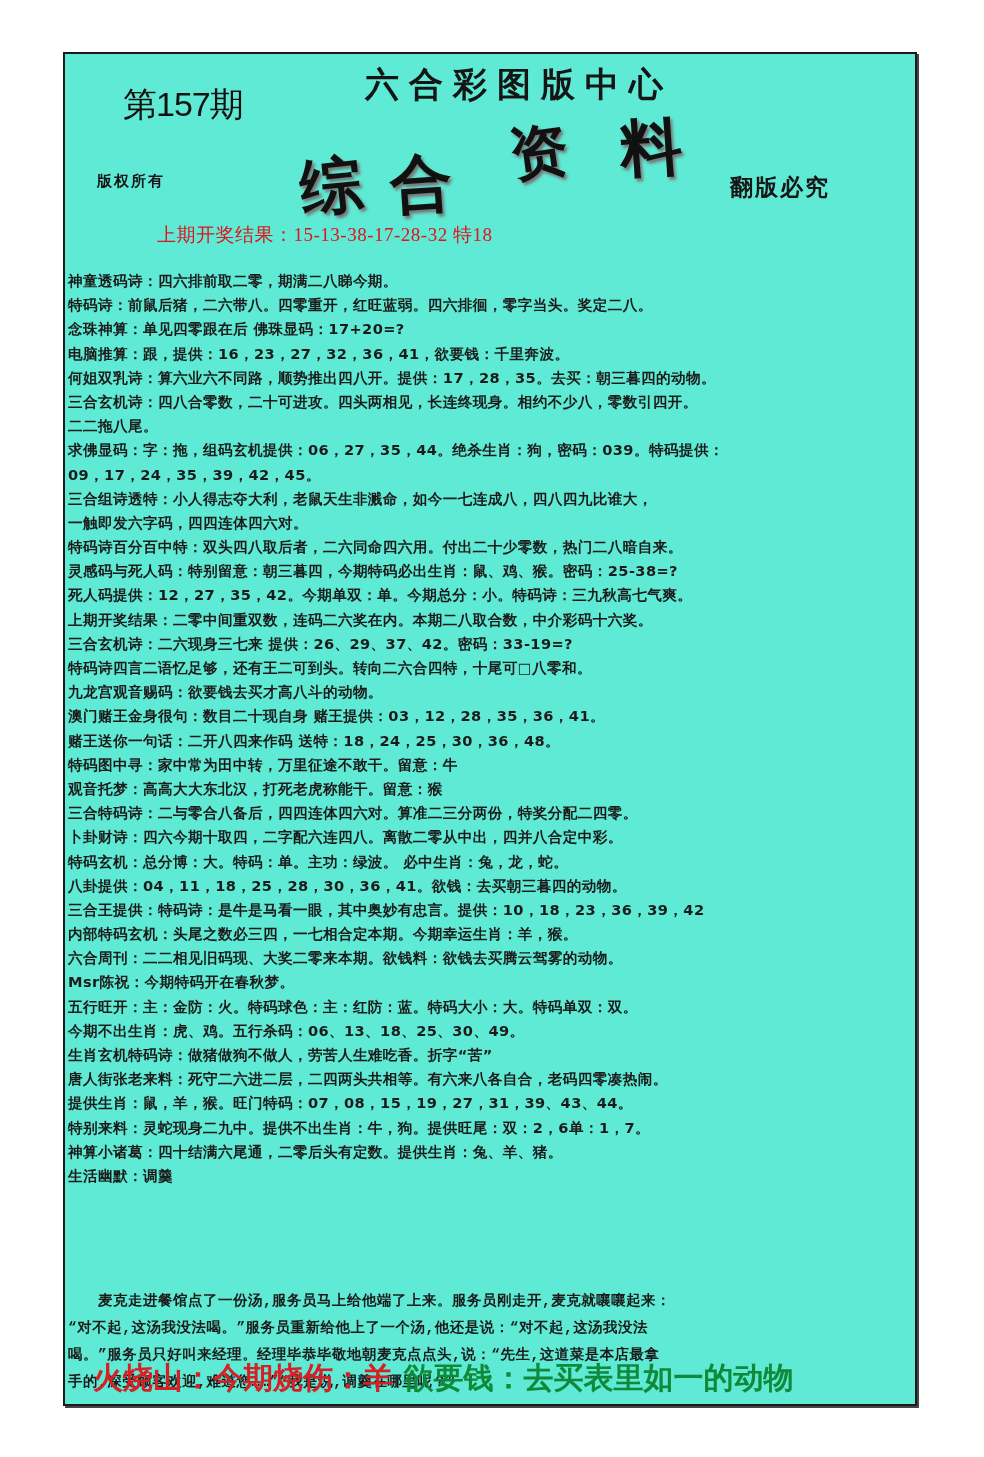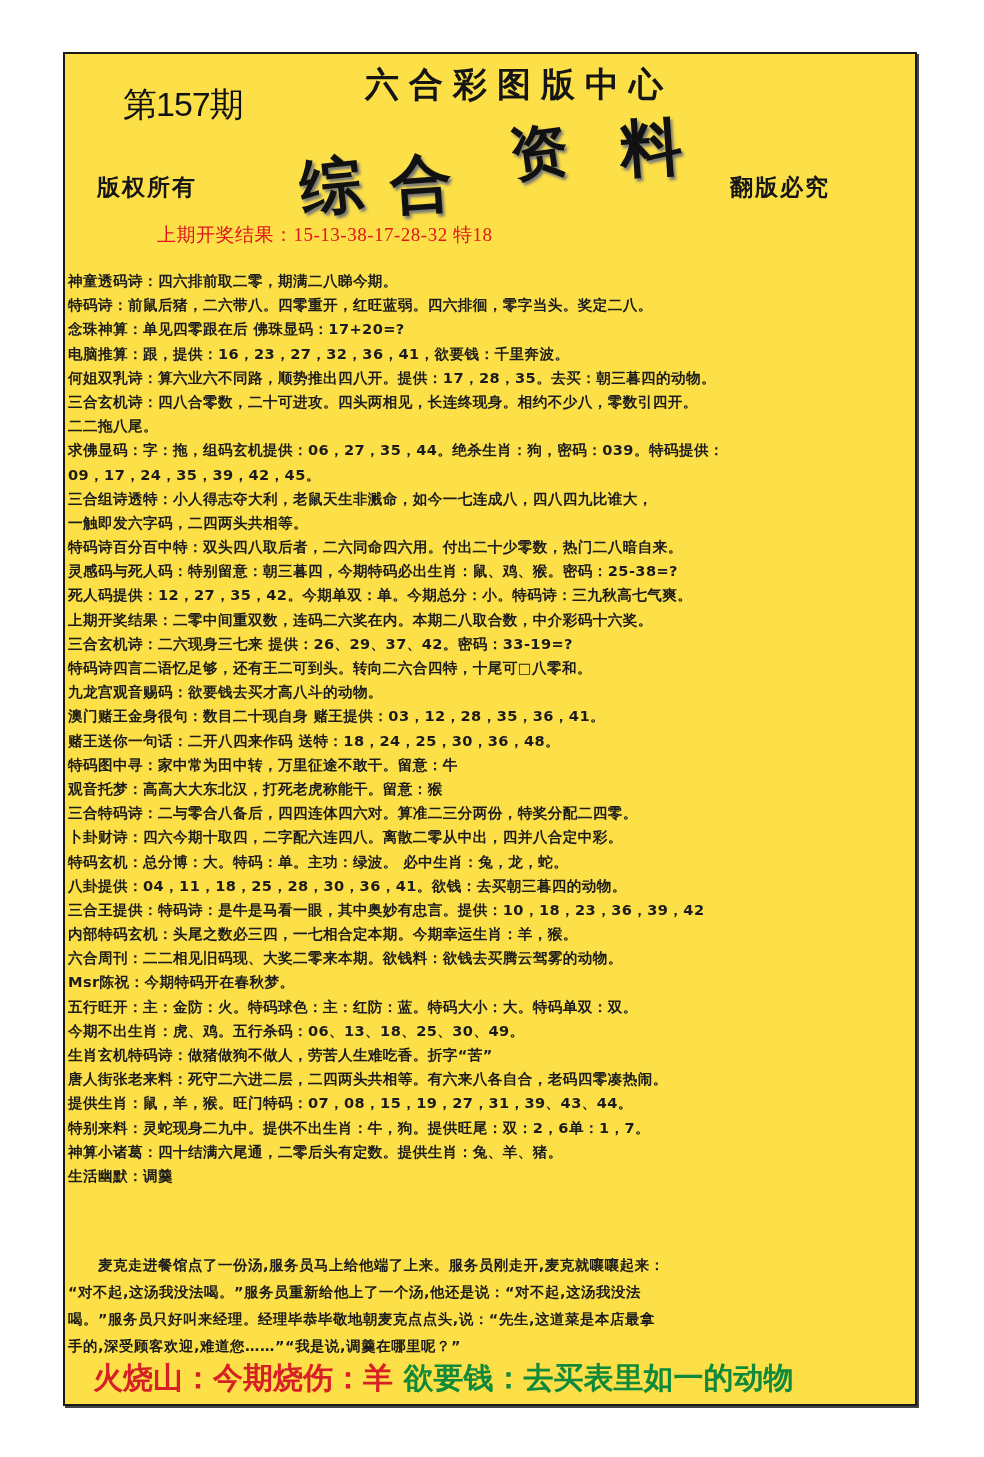--- a/index.html
+++ b/index.html
@@ -16,21 +16,21 @@
       color: #111;
     }
     .frame {
       position: absolute;
       left: 63px;
       top: 52px;
       width: 850px;
       height: 1350px;
       border: 2px solid #1a1a1a;
       box-shadow: 2px 2px 0 #444;
-      background: #fde047;
+      background: #5eead4;
     }
     .issue {
       position: absolute;
       left: 58px;
       top: 28px;
       font-family: "Liberation Sans", sans-serif;
       font-size: 34px;
       letter-spacing: -1px;
       color: #111;
     }
@@ -52,21 +52,21 @@
       text-shadow: 2px 3px 3px #777;
     }
     .bw-0 { left: 235px; top: 90px; font-size: 62px; transform: rotate(-6deg); }
     .bw-1 { left: 325px; top: 88px; font-size: 62px; transform: rotate(-4deg); }
     .bw-2 { left: 445px; top: 60px; font-size: 58px; transform: rotate(-8deg); }
     .bw-3 { left: 555px; top: 52px; font-size: 62px; transform: rotate(-4deg); }
     .left-mark {
       position: absolute;
       left: 32px;
       top: 118px;
-      font-size: 23px;
+      font-size: 15px;
       font-weight: bold;
       letter-spacing: 2px;
       color: #161616;
     }
     .right-mark {
       position: absolute;
       left: 665px;
       top: 118px;
       font-size: 23px;
       font-weight: bold;
@@ -93,22 +93,23 @@
       line-height: 24.2px;
       font-size: 14.6px;
       font-weight: bold;
       white-space: nowrap;
       color: #1b1b1b;
       letter-spacing: 0.4px;
     }
     .story {
       position: absolute;
       left: 3px;
-      top: 1198px;
+      top: 1234px;
       width: 840px;
+      font-family: Liberation Mono, monospace;
     }
     .story .sline {
       height: 27px;
       line-height: 27px;
       font-size: 14.4px;
       font-weight: bold;
       white-space: nowrap;
       color: #1b1b1b;
       letter-spacing: 0.6px;
     }
@@ -142,21 +143,21 @@
     <div class="line">神童透码诗：四六排前取二零，期满二八睇今期。</div>
     <div class="line">特码诗：前鼠后猪，二六带八。四零重开，红旺蓝弱。四六排徊，零字当头。奖定二八。</div>
     <div class="line">念珠神算：单见四零跟在后 佛珠显码：17+20=?</div>
     <div class="line">电脑推算：跟，提供：16，23，27，32，36，41，欲要钱：千里奔波。</div>
     <div class="line">何姐双乳诗：算六业六不同路，顺势推出四八开。提供：17，28，35。去买：朝三暮四的动物。</div>
     <div class="line">三合玄机诗：四八合零数，二十可进攻。四头两相见，长连终现身。相约不少八，零数引四开。</div>
     <div class="line">二二拖八尾。</div>
     <div class="line">求佛显码：字：拖，组码玄机提供：06，27，35，44。绝杀生肖：狗，密码：039。特码提供：</div>
     <div class="line">09，17，24，35，39，42，45。</div>
     <div class="line">三合组诗透特：小人得志夺大利，老鼠天生非溅命，如今一七连成八，四八四九比谁大，</div>
-    <div class="line">一触即发六字码，二四两头共相等。</div>
+    <div class="line">一触即发六字码，四四连体四六对。</div>
     <div class="line">特码诗百分百中特：双头四八取后者，二六同命四六用。付出二十少零数，热门二八暗自来。</div>
     <div class="line">灵感码与死人码：特别留意：朝三暮四，今期特码必出生肖：鼠、鸡、猴。密码：25-38=?</div>
     <div class="line">死人码提供：12，27，35，42。今期单双：单。今期总分：小。特码诗：三九秋高七气爽。</div>
     <div class="line">上期开奖结果：二零中间重双数，连码二六奖在内。本期二八取合数，中介彩码十六奖。</div>
     <div class="line">三合玄机诗：二六现身三七来 提供：26、29、37、42。密码：33-19=?</div>
     <div class="line">特码诗四言二语忆足够，还有王二可到头。转向二六合四特，十尾可□八零和。</div>
     <div class="line">九龙宫观音赐码：欲要钱去买才高八斗的动物。</div>
     <div class="line">澳门赌王金身很句：数目二十现自身 赌王提供：03，12，28，35，36，41。</div>
     <div class="line">赌王送你一句话：二开八四来作码 送特：18，24，25，30，36，48。</div>
     <div class="line">特码图中寻：家中常为田中转，万里征途不敢干。留意：牛</div>

